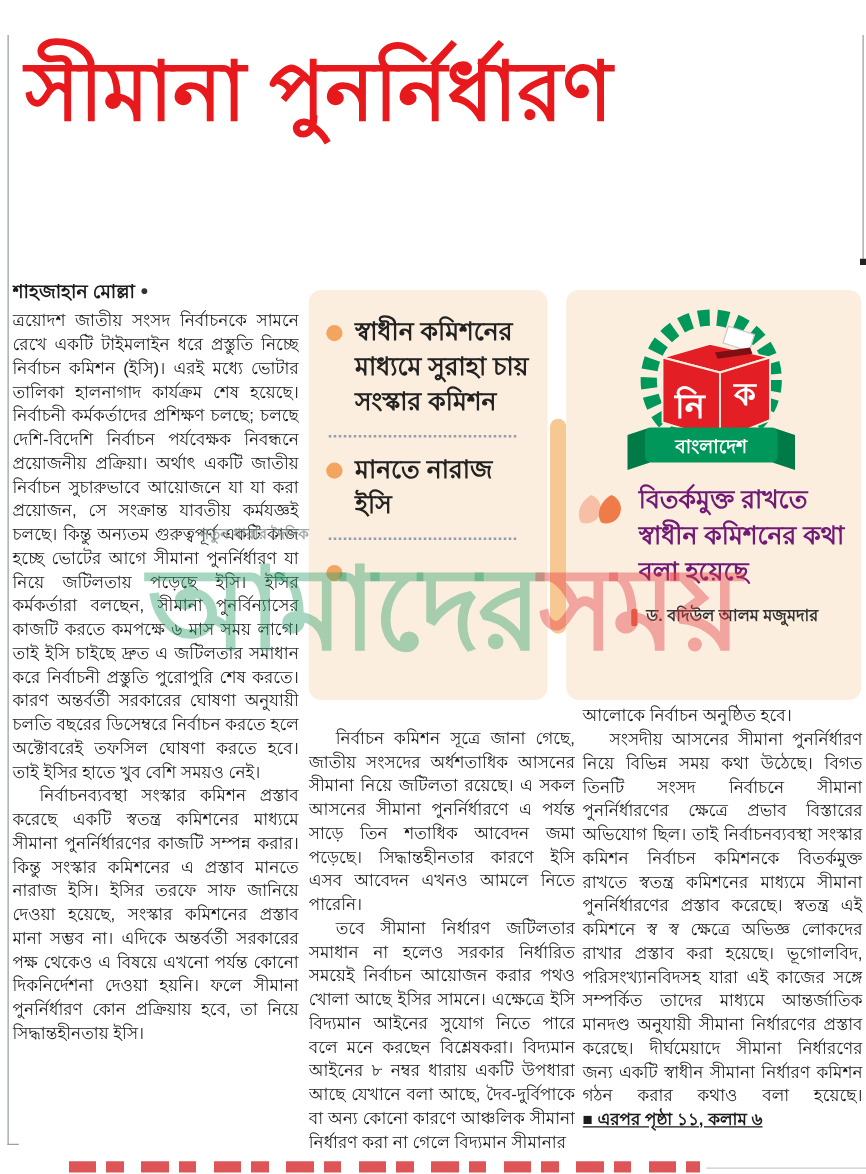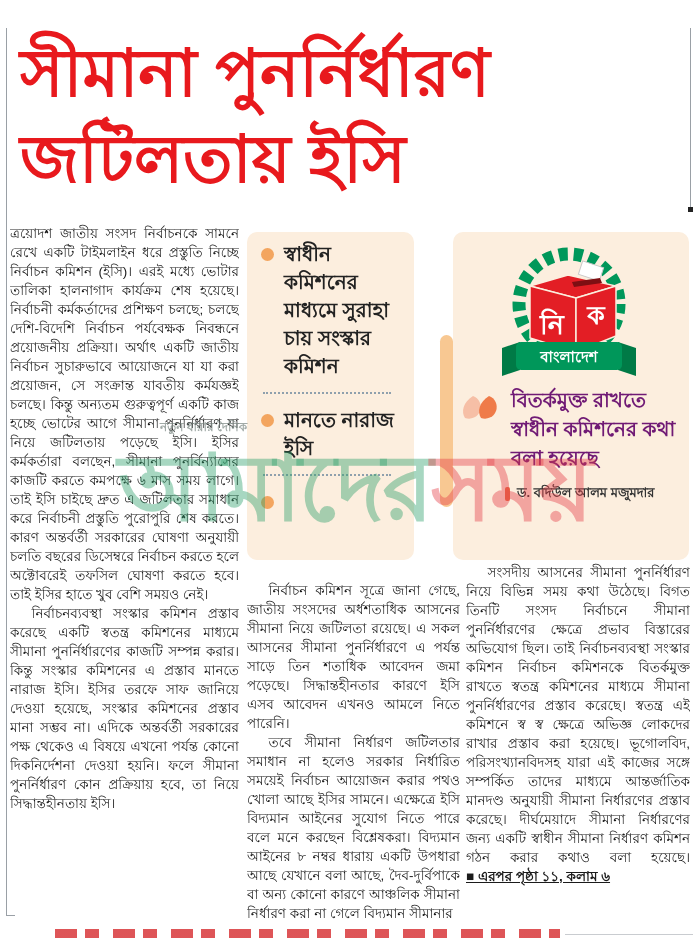--- a/index.html
+++ b/index.html
@@ -32,22 +32,22 @@
   .col2 { left:247px; top:563px; width:213px; height:376px;margin-top:18px; }
   .col3 { left:466px; top:563px; width:224px; height:376px; }
   .body-col p { text-indent:1.6em; }
   .body-col p.noindent { text-indent:0; }
   .byline { font-weight:bold; font-size:15px; margin-bottom:4px; text-indent:0; }
   .byline .dot { font-size:11px; color:#333; vertical-align:2px; }
   .jump { font-weight:bold; white-space:nowrap;text-decoration:underline; }
 
   
   .hl-box {
-    position:absolute; left:247px; top:232px; width:167px; height:328px;
-    border-radius:10px; padding:8px 14px 12px 14px;
+    position:absolute; left:247px; top:232px; width:191px; height:328px;
+    border-radius:10px; padding:20px 14px 12px 14px;
   }
   .hl-item { display:flex; gap:10px; font-size:20px; line-height:28px; font-weight:600; color:#222; }
   .hl-bullet { flex:0 0 13px; height:13px; border-radius:50%; margin-top:8px; }
   .hl-div { border-top:2px dotted #8fa0ad; margin:12px 0 12px 2px; width:92%; }
 
   
   .mid-bar { position:absolute; left:440px; top:335px; width:13px; height:172px; border-radius:7px; }
 
   
   .q-box {
@@ -79,24 +79,27 @@
 </head>
 <body>
 
 <div class="page">
 
   <div class="rule rule-left"></div>
   <div class="rule rule-right-top"></div>
 
   <h1 class="headline" style="color:#e8191d">
     <span>সীমানা পুনর্নির্ধারণ</span><br>
-    <span>জটিলতায় ইসি</span>
   </h1>
 
   <div class="body-col col1">
+    <div class="byline">
+      <span>শাহজাহান মোল্লা</span>
+      <span class="dot">●</span>
+    </div>
     <p class="noindent">ত্রয়োদশ জাতীয় সংসদ নির্বাচনকে সামনে রেখে একটি টাইমলাইন ধরে প্রস্তুতি নিচ্ছে নির্বাচন কমিশন (ইসি)। এরই মধ্যে ভোটার তালিকা হালনাগাদ কার্যক্রম শেষ হয়েছে। নির্বাচনী কর্মকর্তাদের প্রশিক্ষণ চলছে; চলছে দেশি-বিদেশি নির্বাচন পর্যবেক্ষক নিবন্ধনে প্রয়োজনীয় প্রক্রিয়া। অর্থাৎ একটি জাতীয় নির্বাচন সুচারুভাবে আয়োজনে যা যা করা প্রয়োজন, সে সংক্রান্ত যাবতীয় কর্মযজ্ঞই চলছে। কিন্তু অন্যতম গুরুত্বপূর্ণ একটি কাজ হচ্ছে ভোটের আগে সীমানা পুনর্নির্ধারণ যা নিয়ে জটিলতায় পড়েছে ইসি। ইসির কর্মকর্তারা বলছেন, সীমানা পুনর্বিন্যাসের কাজটি করতে কমপক্ষে ৬ মাস সময় লাগে। তাই ইসি চাইছে দ্রুত এ জটিলতার সমাধান করে নির্বাচনী প্রস্তুতি পুরোপুরি শেষ করতে। কারণ অন্তর্বর্তী সরকারের ঘোষণা অনুযায়ী চলতি বছরের ডিসেম্বরে নির্বাচন করতে হলে অক্টোবরেই তফসিল ঘোষণা করতে হবে। তাই ইসির হাতে খুব বেশি সময়ও নেই।</p>
     <p>নির্বাচনব্যবস্থা সংস্কার কমিশন প্রস্তাব করেছে একটি স্বতন্ত্র কমিশনের মাধ্যমে সীমানা পুনর্নির্ধারণের কাজটি সম্পন্ন করার। কিন্তু সংস্কার কমিশনের এ প্রস্তাব মানতে নারাজ ইসি। ইসির তরফে সাফ জানিয়ে দেওয়া হয়েছে, সংস্কার কমিশনের প্রস্তাব মানা সম্ভব না। এদিকে অন্তর্বর্তী সরকারের পক্ষ থেকেও এ বিষয়ে এখনো পর্যন্ত কোনো দিকনির্দেশনা দেওয়া হয়নি। ফলে সীমানা পুনর্নির্ধারণ কোন প্রক্রিয়ায় হবে, তা নিয়ে সিদ্ধান্তহীনতায় ইসি।</p>
   </div>
 
   <div class="hl-box" style="background:#fceede">
     <div class="hl-item">
       <span class="hl-bullet" style="background:#f3a55f"></span>
       <span>স্বাধীন কমিশনের মাধ্যমে সুরাহা চায় সংস্কার কমিশন</span>
     </div>
     <div class="hl-div"></div>
@@ -147,20 +150,21 @@
       <span>ড. বদিউল আলম মজুমদার</span>
     </div>
   </div>
 
   <div class="body-col col2">
     <p>নির্বাচন কমিশন সূত্রে জানা গেছে, জাতীয় সংসদের অর্ধশতাধিক আসনের সীমানা নিয়ে জটিলতা রয়েছে। এ সকল আসনের সীমানা পুনর্নির্ধারণে এ পর্যন্ত সাড়ে তিন শতাধিক আবেদন জমা পড়েছে। সিদ্ধান্তহীনতার কারণে ইসি এসব আবেদন এখনও আমলে নিতে পারেনি।</p>
     <p>তবে সীমানা নির্ধারণ জটিলতার সমাধান না হলেও সরকার নির্ধারিত সময়েই নির্বাচন আয়োজন করার পথও খোলা আছে ইসির সামনে। এক্ষেত্রে ইসি বিদ্যমান আইনের সুযোগ নিতে পারে বলে মনে করছেন বিশ্লেষকরা। বিদ্যমান আইনের ৮ নম্বর ধারায় একটি উপধারা আছে যেখানে বলা আছে, দৈব-দুর্বিপাকে বা অন্য কোনো কারণে আঞ্চলিক সীমানা নির্ধারণ করা না গেলে বিদ্যমান সীমানার</p>
   </div>
 
   <div class="body-col col3">
+    <p class="noindent">আলোকে নির্বাচন অনুষ্ঠিত হবে।</p>
     <p><span>সংসদীয় আসনের সীমানা পুনর্নির্ধারণ নিয়ে বিভিন্ন সময় কথা উঠেছে। বিগত তিনটি সংসদ নির্বাচনে সীমানা পুনর্নির্ধারণের ক্ষেত্রে প্রভাব বিস্তারের অভিযোগ ছিল। তাই নির্বাচনব্যবস্থা সংস্কার কমিশন নির্বাচন কমিশনকে বিতর্কমুক্ত রাখতে স্বতন্ত্র কমিশনের মাধ্যমে সীমানা পুনর্নির্ধারণের প্রস্তাব করেছে। স্বতন্ত্র এই কমিশনে স্ব স্ব ক্ষেত্রে অভিজ্ঞ লোকদের রাখার প্রস্তাব করা হয়েছে। ভূগোলবিদ, পরিসংখ্যানবিদসহ যারা এই কাজের সঙ্গে সম্পর্কিত তাদের মাধ্যমে আন্তর্জাতিক মানদণ্ড অনুযায়ী সীমানা নির্ধারণের প্রস্তাব করেছে। দীর্ঘমেয়াদে সীমানা নির্ধারণের জন্য একটি স্বাধীন সীমানা নির্ধারণ কমিশন গঠন করার কথাও বলা হয়েছে। </span><span class="jump">■ এরপর পৃষ্ঠা ১১, কলাম ৬</span></p>
   </div>
 
   <div class="wm">
     <div class="wm-tag">নতুন ধারার দৈনিক</div>
     <div class="wm-main">
       <span class="wm-green">আমাদের</span><span class="wm-red">সময়</span>
     </div>
   </div>
 

